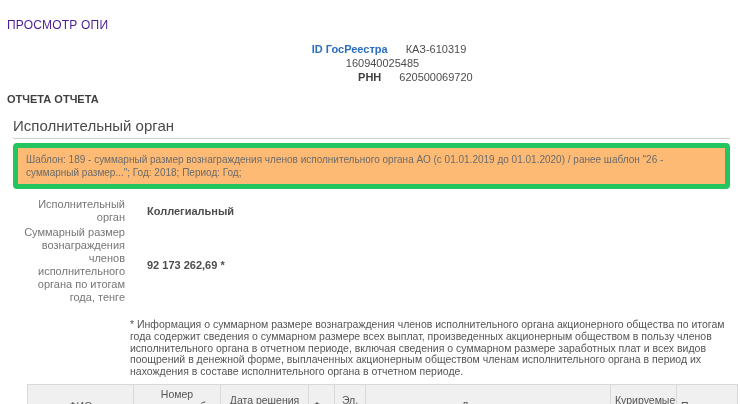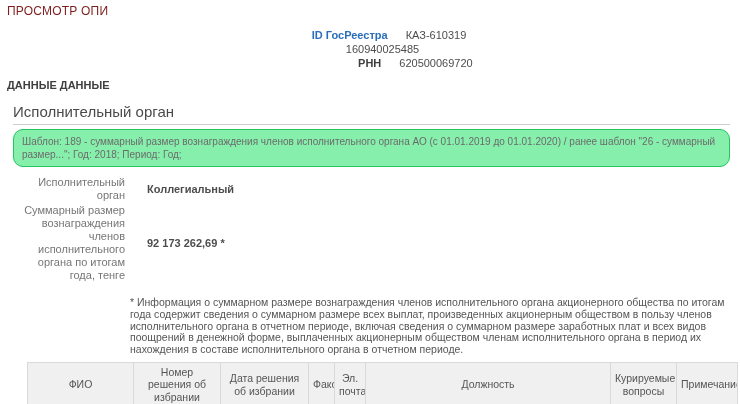--- a/index.html
+++ b/index.html
@@ -5,22 +5,22 @@
   * { margin: 0; padding: 0; box-sizing: border-box; }
   html, body { background: #ffffff; }
   body {
     width: 740px; height: 404px; overflow: hidden;
     font-family: "Liberation Sans", sans-serif;
     color: #555;
   }
   .page { padding: 4px 0 0 0; }
 
   .page-title {
-    margin: 0 0 10px 7px;
-    font-size: 12px; color: #7f1d1d; letter-spacing: 0.2px;
+    margin: 14px 0 10px 7px;
+    font-size: 12px; color: #4c1d95; letter-spacing: 0.2px;
   }
 
   
   .info-form { margin-left: 7px; }
   .info-row { display: flex; line-height: 14px; font-size: 11px; justify-content: center; }
   .info-label {
     width: 107px; text-align: right; font-weight: bold; color: #3f3f3f;
     flex: 0 0 107px;
   }
   .info-label.link { color: #2a6ebb; cursor: pointer; }
@@ -32,21 +32,21 @@
 
   
   .section-title {
     margin: 12px 10px 0 13px;
     font-size: 15px; color: #4a4a4a;
     border-bottom: 1px solid #cfcfcf;
     padding-bottom: 4px;
   }
   .notice {
     margin: 4px 10px 0 13px;
-    background: #86efac; border: 1px solid #22c55e; border-radius: 10px;
+    background: #fdba74; border: 5px solid #22c55e; border-radius: 4px;
     padding: 5px 8px;
     font-size: 10px; color: #6b6b6b; line-height: 13px;
   }
 
   .report-form { margin: 9px 0 0 13px; }
   .report-row { display: flex; font-size: 11px; margin-bottom: 2px; align-items: center; }
   .report-label {
     width: 112px; flex: 0 0 112px; text-align: right;
     color: #767676; line-height: 13px;
   }
@@ -102,21 +102,21 @@
     </div>
     <div class="info-row">
       <div class="info-value">160940025485</div>
     </div>
     <div class="info-row">
       <div class="info-label">РНН</div>
       <div class="info-value">620500069720</div>
     </div>
   </div>
 
-  <div class="data-report-heading">ДАННЫЕ ДАННЫЕ</div>
+  <div class="data-report-heading">ОТЧЕТА ОТЧЕТА</div>
 
   <div class="section">
     <div class="section-title">Исполнительный орган</div>
 
     <div class="notice">Шаблон: 189 - суммарный размер вознаграждения членов исполнительного органа АО (с 01.01.2019 до 01.01.2020) / ранее шаблон "26 - суммарный размер..."; Год: 2018; Период: Год;</div>
 
     <div class="report-form">
       <div class="report-row">
         <div class="report-label">Исполнительный орган</div>
         <div class="report-value">Коллегиальный</div>

